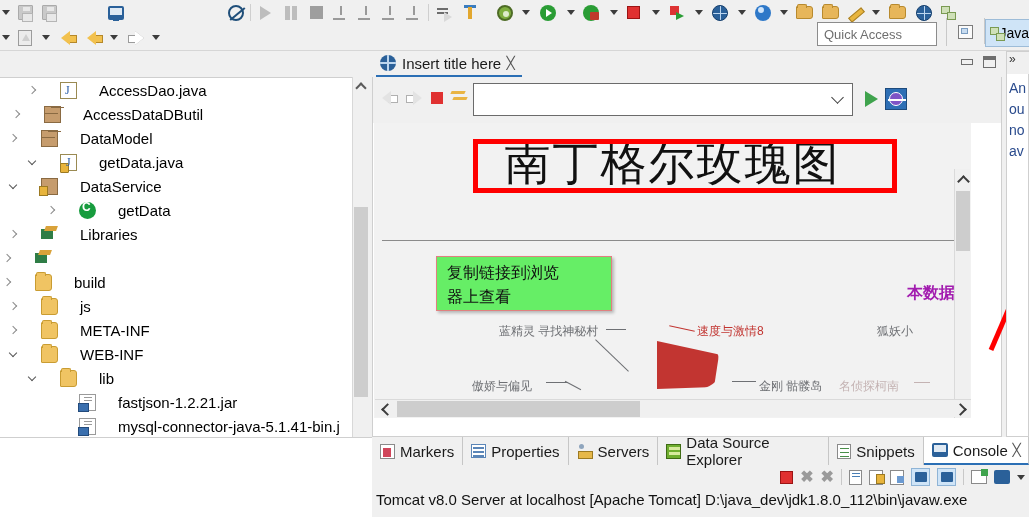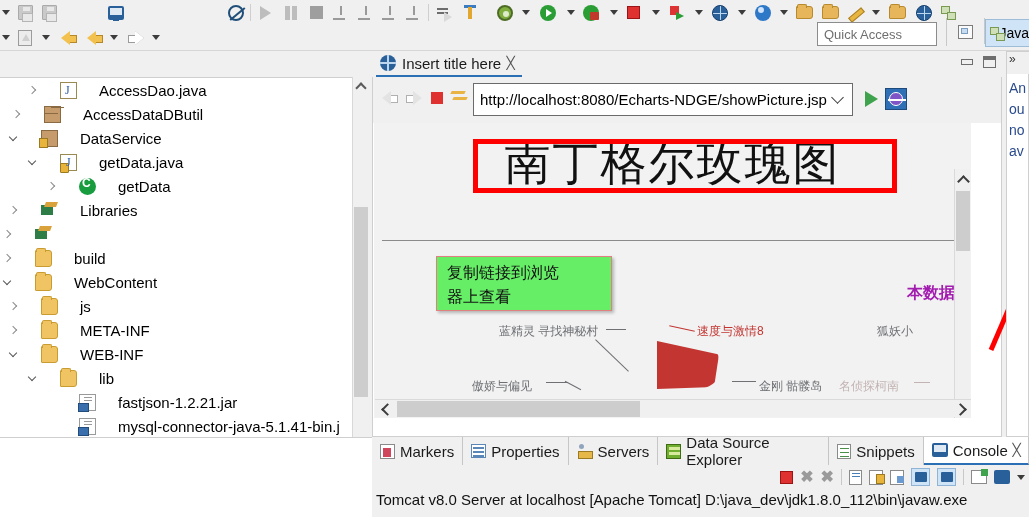--- a/index.html
+++ b/index.html
@@ -582,52 +582,52 @@
           <span class="twist tw-right"></span>
           <span class="tico ic-java"></span>
           <span class="tlabel">AccessDao.java</span>
         </div>
         <div class="tnode" style="padding-left: 9px;">
           <span class="twist tw-right"></span>
           <span class="tico ic-class"></span>
           <span class="tlabel">AccessDataDButil</span>
         </div>
         <div class="tnode" style="padding-left: 6px;">
-          <span class="twist tw-down"></span>
-          <span class="tico ic-classw"></span>
-          <span class="tlabel">DataService</span>
+          <span class="twist tw-right"></span>
+          <span class="tico ic-class"></span>
+          <span class="tlabel">DataModel</span>
         </div>
         <div class="tnode" style="padding-left: 25px;">
           <span class="twist tw-down"></span>
           <span class="tico ic-javaw"></span>
           <span class="tlabel">getData.java</span>
         </div>
+        <div class="tnode" style="padding-left: 6px;">
+          <span class="twist tw-down"></span>
+          <span class="tico ic-classw"></span>
+          <span class="tlabel">DataService</span>
+        </div>
         <div class="tnode" style="padding-left: 44px;">
           <span class="twist tw-right"></span>
           <span class="tico ic-method"></span>
           <span class="tlabel">getData</span>
         </div>
         <div class="tnode" style="padding-left: 6px;">
           <span class="twist tw-right"></span>
           <span class="tico ic-lib"></span>
           <span class="tlabel">Libraries</span>
         </div>
         <div class="tnode">
           <span class="twist tw-right"></span>
           <span class="tico ic-lib"></span>
         </div>
         <div class="tnode">
           <span class="twist tw-right"></span>
           <span class="tico ic-fold"></span>
           <span class="tlabel">build</span>
-        </div>
-        <div class="tnode">
-          <span class="twist tw-down"></span>
-          <span class="tico ic-fold"></span>
-          <span class="tlabel">WebContent</span>
         </div>
         <div class="tnode" style="padding-left: 6px;">
           <span class="twist tw-right"></span>
           <span class="tico ic-fold"></span>
           <span class="tlabel">js</span>
         </div>
         <div class="tnode" style="padding-left: 6px;">
           <span class="twist tw-right"></span>
           <span class="tico ic-fold"></span>
           <span class="tlabel">META-INF</span>
@@ -692,21 +692,20 @@
 
     <div class="browser">
       <div class="bnav">
         <div class="bnav-icons">
           <span class="ico-back-g"></span>
           <span class="ico-fwd-g"></span>
           <span class="ico-bstop"></span>
           <span class="ico-brefresh"></span>
         </div>
         <div class="urlbox">
-          <span class="urltext">http://localhost:8080/Echarts-NDGE/showPicture.jsp</span>
           <span class="url-drop">
               <span class="chev-dn"></span>
             </span>
         </div>
         <span class="go-btn"></span>
         <span class="glob-btn">
             <span class="glob-inner"></span>
           </span>
       </div>
 

